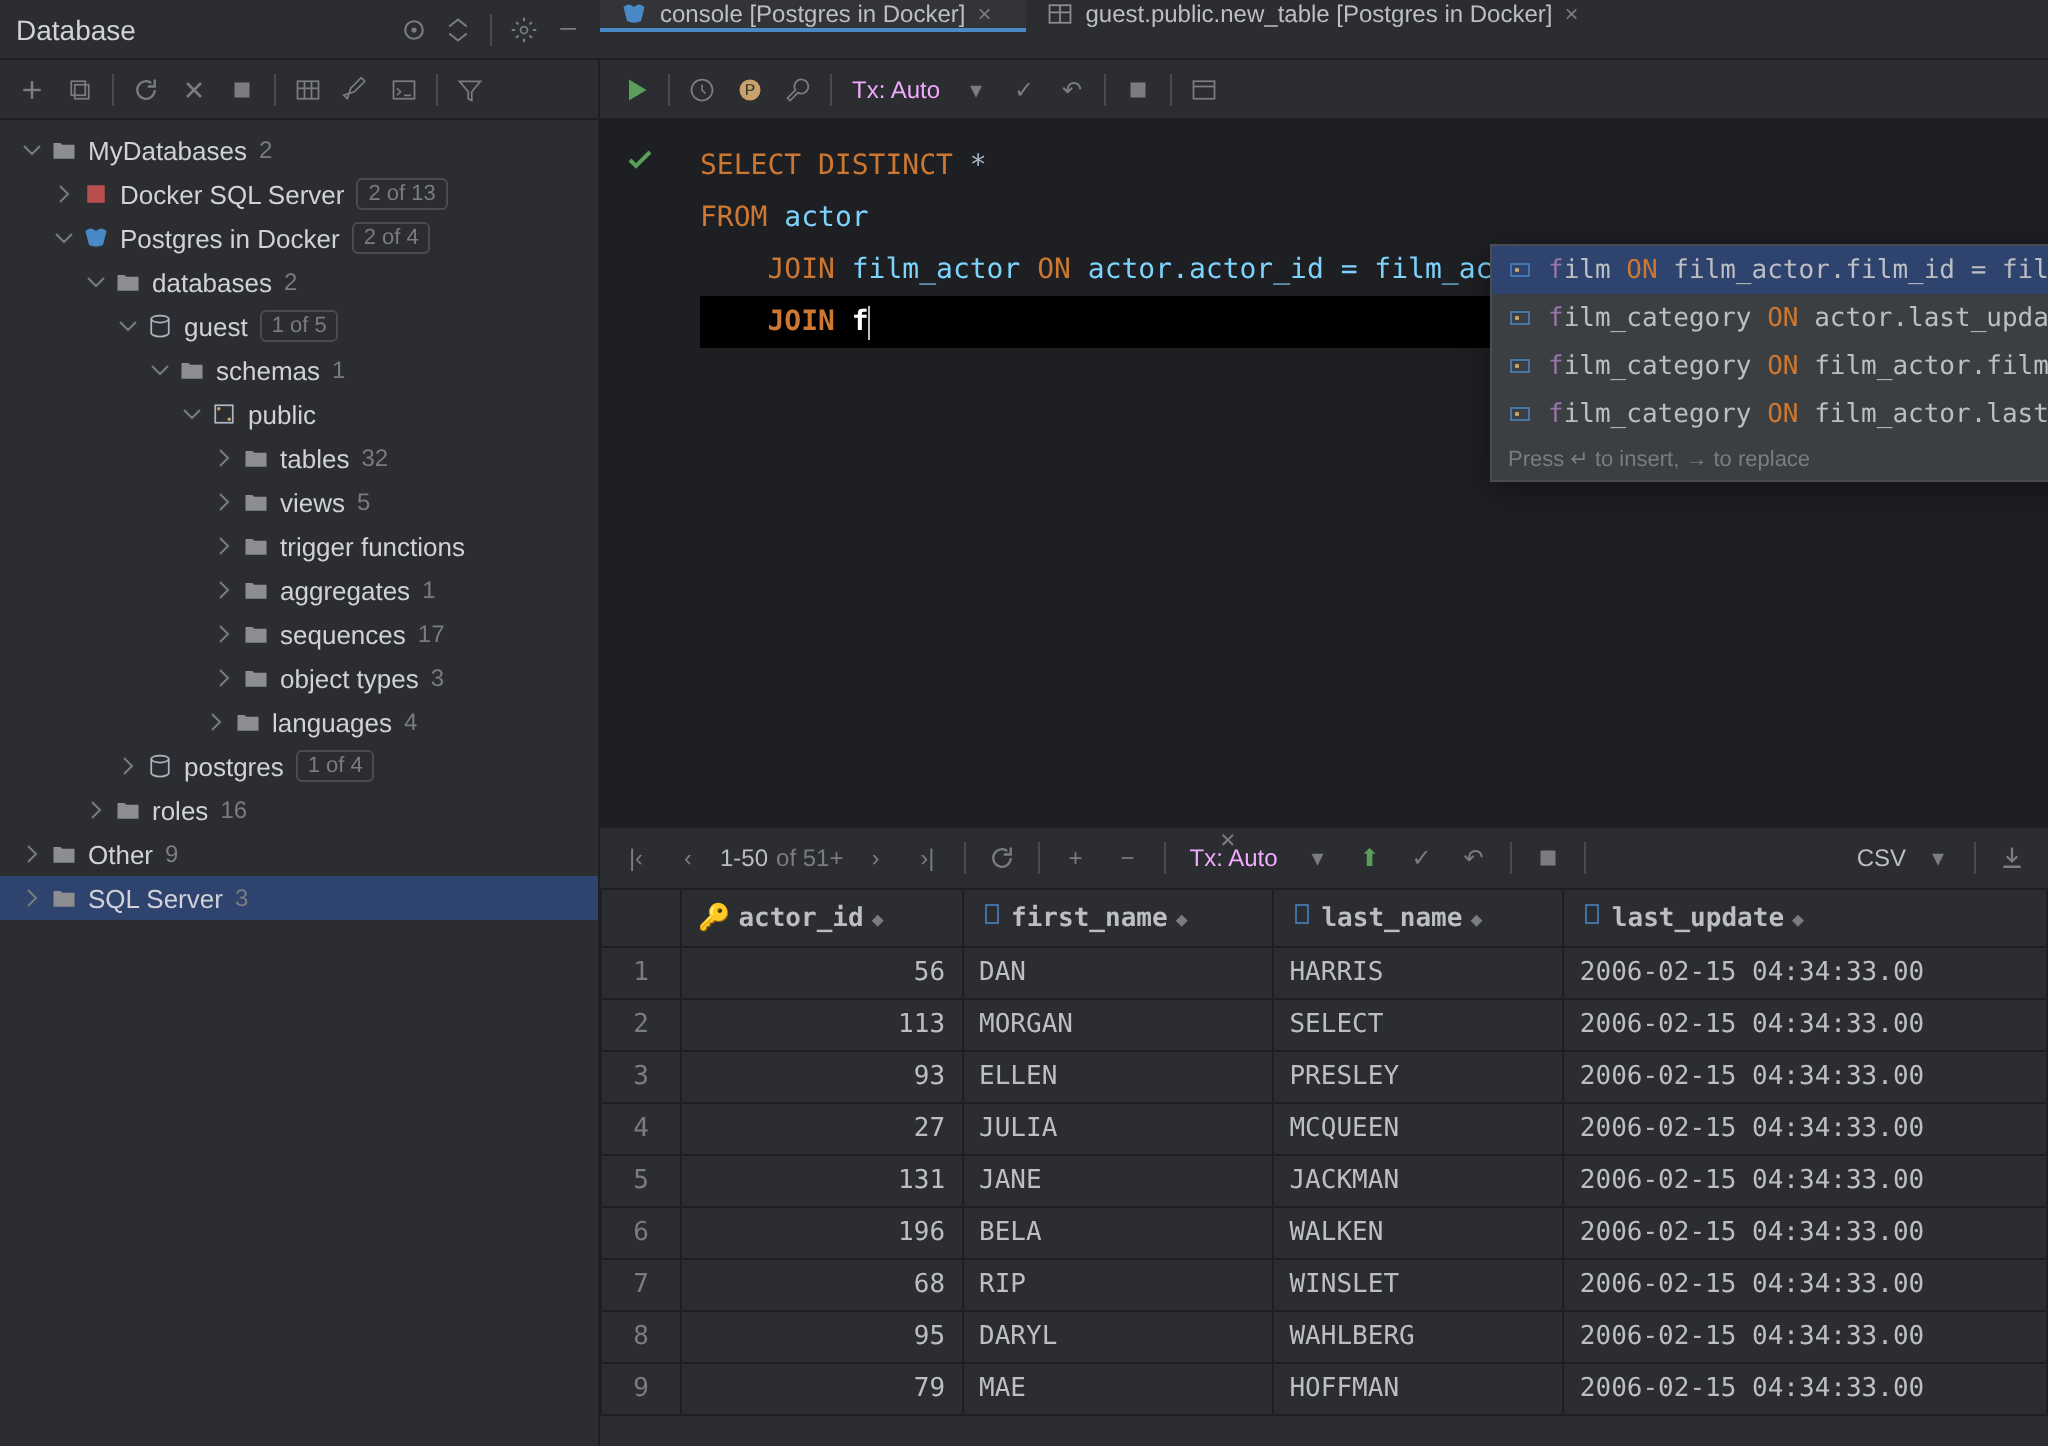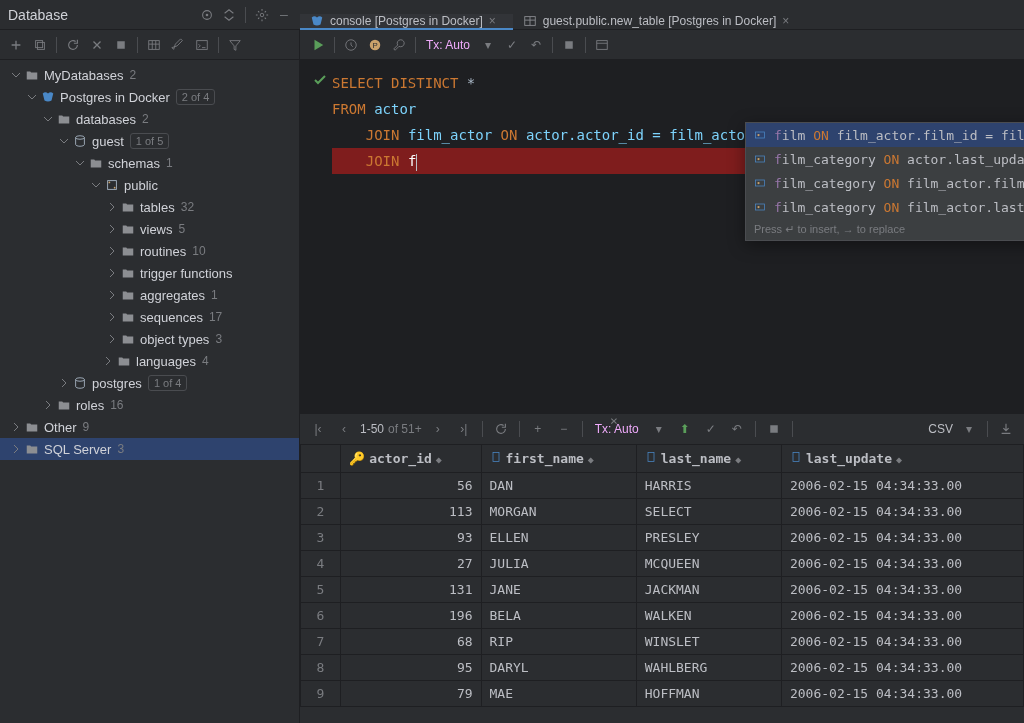--- a/index.html
+++ b/index.html
@@ -39,21 +39,21 @@
   height: 16px;
   display: flex;
   align-items: center;
   justify-content: center;
   color: #7a7c80;
   cursor: pointer;
 }
 .tabs-area {
   flex: 1;
   display: flex;
-  align-items: flex-end;
+  align-items: flex-start;
   height: 30px;
 }
 .tab {
   display: flex;
   align-items: center;
   padding: 0 10px;
   gap: 6px;
   font-family: -apple-system, sans-serif;
   font-size: 12px;
   color: #bcbec4;
@@ -191,30 +191,31 @@
   width: 40px;
   height: 100%;
 }
 .check-mark {
   position: absolute;
   left: 12px;
   top: 12px;
   color: #5a9e5a;
 }
 .code-lines {
-  margin-left: 32px;
+  margin-left: 50px;
   font-family: 'Menlo', 'Consolas', monospace;
   font-size: 14px;
   line-height: 26px;
 }
 .code-line {
   white-space: pre;
 }
 .code-line.active-line {
-  background: #7f1d1d;
+  background: #000000;
+  font-weight: bold;
 }
 .kw { color: #cc7832; }
 .ident { color: #7dd3fc; }
 .star { color: #a9b7c6; }
 .typed { color: #ffffff; }
 .cursor {
   display: inline-block;
   width: 1px;
   height: 17px;
   background: #bcbec4;
@@ -452,20 +453,34 @@
             <svg width="14" height="14" viewBox="0 0 16 16">
               <path d="M2 4h4l1 1h7v8H2z" fill="#8c8e92"></path>
             </svg>
           </span>
     <span class="tree-label">MyDatabases</span>
     <span class="tree-count">2</span>
   </div>
         <div class="tree-node" style="padding-left:24px">
     <span class="tree-arrow">
             <svg width="10" height="10" viewBox="0 0 10 10">
+              <path d="M3 1l4 4-4 4" stroke="currentColor" fill="none"></path>
+            </svg>
+          </span>
+    <span class="tree-icon">
+            <svg width="14" height="14" viewBox="0 0 16 16">
+              <rect x="3" y="3" width="10" height="10" fill="#b94f4f"></rect>
+            </svg>
+          </span>
+    <span class="tree-label">Docker SQL Server</span>
+    <span class="tree-badge">2 of 13</span>
+  </div>
+        <div class="tree-node" style="padding-left:24px">
+    <span class="tree-arrow">
+            <svg width="10" height="10" viewBox="0 0 10 10">
               <path d="M1 3l4 4 4-4" stroke="currentColor" fill="none"></path>
             </svg>
           </span>
     <span class="tree-icon">
             <svg width="14" height="14" viewBox="0 0 16 16">
               <path d="M2 4 Q5 1 8 4 Q11 1 14 4 L12 12 Q8 14 4 12 Z" fill="#4a88c7"></path>
             </svg>
           </span>
     <span class="tree-label">Postgres in Docker</span>
     <span class="tree-badge">2 of 4</span>
@@ -549,34 +564,20 @@
               <path d="M3 1l4 4-4 4" stroke="currentColor" fill="none"></path>
             </svg>
           </span>
     <span class="tree-icon">
             <svg width="14" height="14" viewBox="0 0 16 16">
               <path d="M2 4h4l1 1h7v8H2z" fill="#8c8e92"></path>
             </svg>
           </span>
     <span class="tree-label">views</span>
     <span class="tree-count">5</span>
-  </div>
-        <div class="tree-node" style="padding-left:104px">
-    <span class="tree-arrow">
-            <svg width="10" height="10" viewBox="0 0 10 10">
-              <path d="M3 1l4 4-4 4" stroke="currentColor" fill="none"></path>
-            </svg>
-          </span>
-    <span class="tree-icon">
-            <svg width="14" height="14" viewBox="0 0 16 16">
-              <path d="M2 4h4l1 1h7v8H2z" fill="#8c8e92"></path>
-            </svg>
-          </span>
-    <span class="tree-label">routines</span>
-    <span class="tree-count">10</span>
   </div>
         <div class="tree-node" style="padding-left:104px">
     <span class="tree-arrow">
             <svg width="10" height="10" viewBox="0 0 10 10">
               <path d="M3 1l4 4-4 4" stroke="currentColor" fill="none"></path>
             </svg>
           </span>
     <span class="tree-icon">
             <svg width="14" height="14" viewBox="0 0 16 16">
               <path d="M2 4h4l1 1h7v8H2z" fill="#8c8e92"></path>

